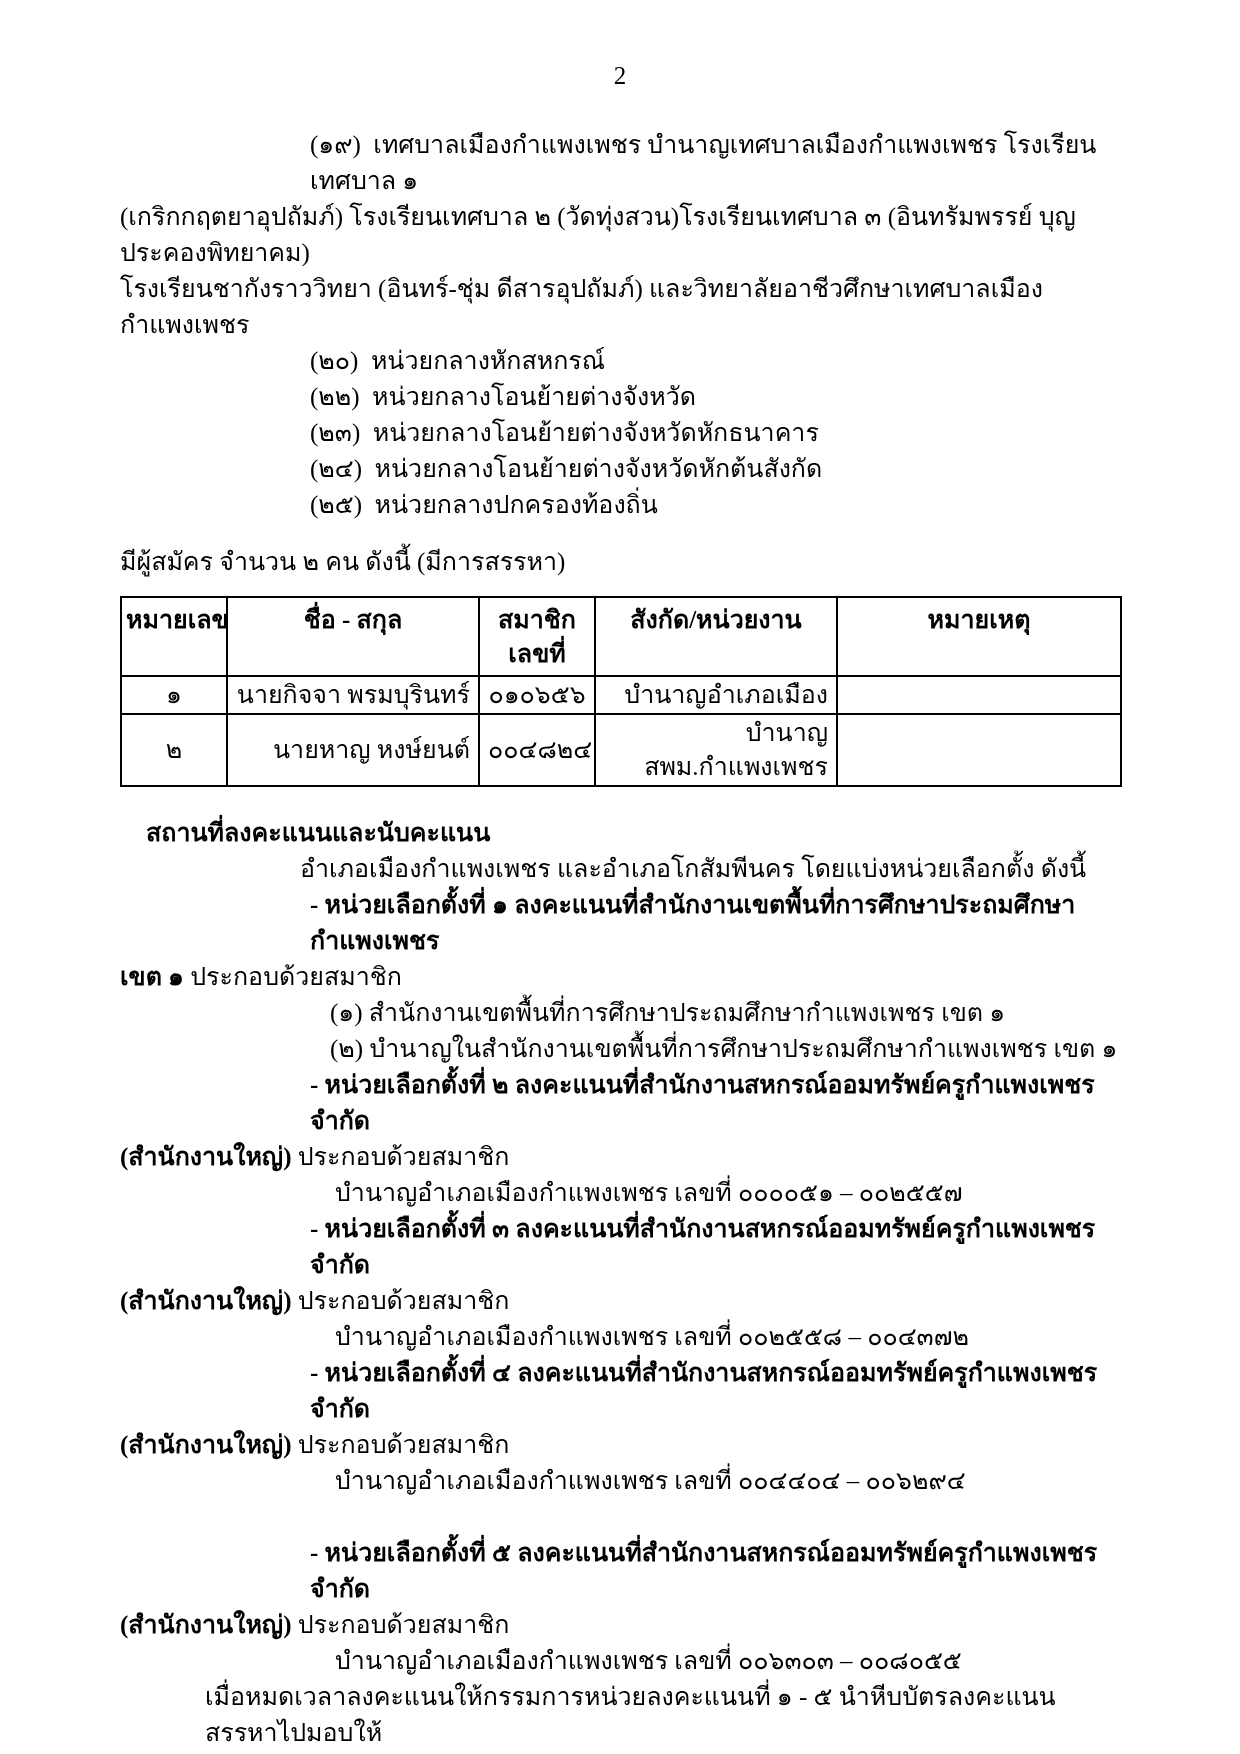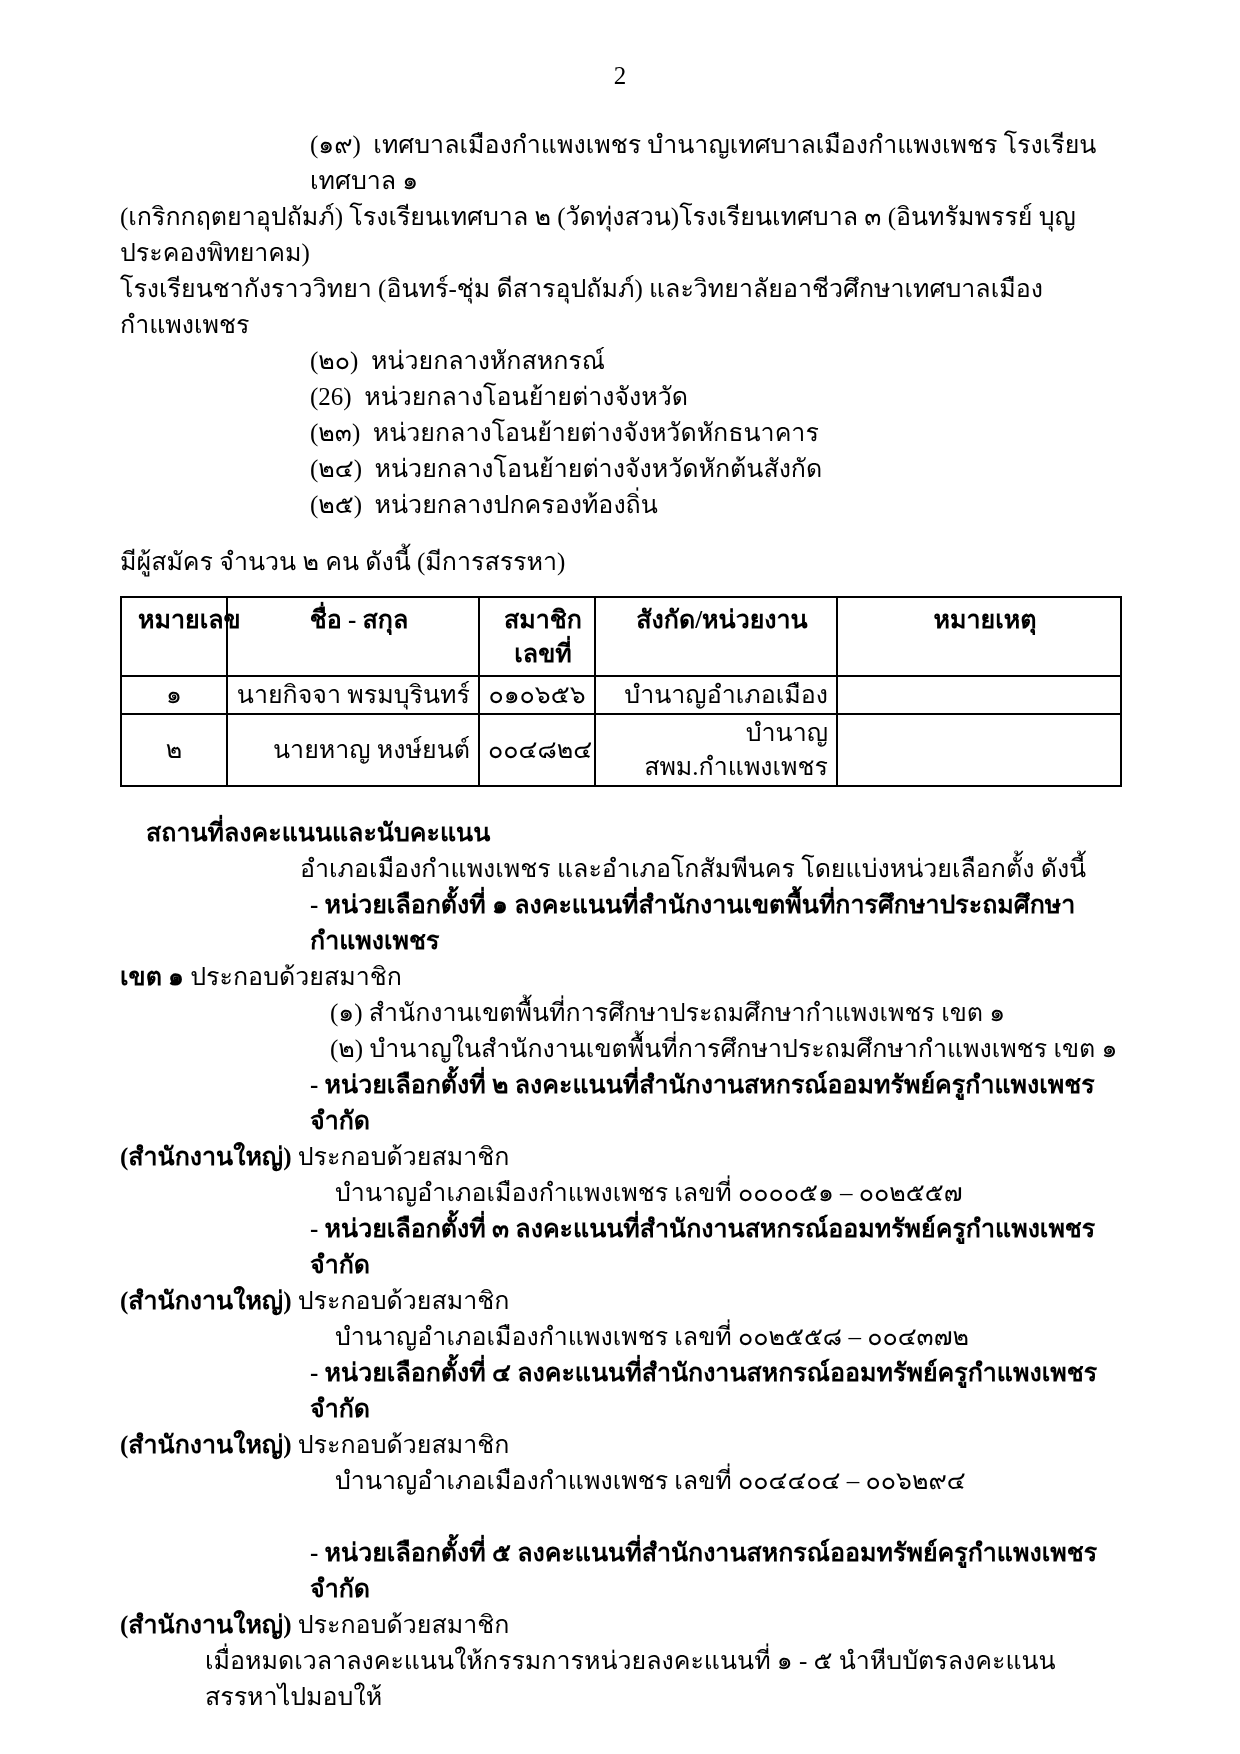--- a/index.html
+++ b/index.html
@@ -33,21 +33,21 @@
     table-layout: fixed;
   }
   table.candidates th, table.candidates td {
     border: 2px solid #000000;
     font-weight: 400;
   }
   table.candidates th {
     font-weight: 700;
     vertical-align: top;
     text-align: center;
-    padding: 5px 4px 4px 16px;
+    padding: 5px 4px 4px 4px;
     line-height: 34px;
     white-space: pre-line;
   }
   table.candidates td {
     height: 38px;
     padding: 1px 8px;
     line-height: 34px;
     vertical-align: middle;
   }
   .col-no    { width: 106px; }
@@ -68,21 +68,21 @@
   <div class="doc-line page-number">2</div>
 
   <div class="para19">
     <div class="doc-line indent-tab">(๑๙)  เทศบาลเมืองกำแพงเพชร บำนาญเทศบาลเมืองกำแพงเพชร โรงเรียนเทศบาล ๑</div>
     <div class="doc-line">(เกริกกฤตยาอุปถัมภ์) โรงเรียนเทศบาล ๒ (วัดทุ่งสวน)โรงเรียนเทศบาล ๓ (อินทรัมพรรย์ บุญประคองพิทยาคม)</div>
     <div class="doc-line">โรงเรียนชากังราววิทยา (อินทร์-ชุ่ม ดีสารอุปถัมภ์) และวิทยาลัยอาชีวศึกษาเทศบาลเมืองกำแพงเพชร</div>
   </div>
 
   <div>
     <div class="doc-line indent-tab">(๒๐)  หน่วยกลางหักสหกรณ์</div>
-    <div class="doc-line indent-tab">(26)  หน่วยกลางโอนย้ายต่างจังหวัด</div>
+    <div class="doc-line indent-tab">(๒๒)  หน่วยกลางโอนย้ายต่างจังหวัด</div>
     <div class="doc-line indent-tab">(๒๓)  หน่วยกลางโอนย้ายต่างจังหวัดหักธนาคาร</div>
     <div class="doc-line indent-tab">(๒๔)  หน่วยกลางโอนย้ายต่างจังหวัดหักต้นสังกัด</div>
     <div class="doc-line indent-tab">(๒๕)  หน่วยกลางปกครองท้องถิ่น</div>
   </div>
 
   <div class="doc-line applicants-heading">มีผู้สมัคร จำนวน ๒ คน ดังนี้ (มีการสรรหา)</div>
 
   <table class="candidates">
     <colgroup>
       <col class="col-no">
@@ -134,16 +134,17 @@
   <div class="doc-line indent-range">บำนาญอำเภอเมืองกำแพงเพชร เลขที่ ๐๐๒๕๕๘ – ๐๐๔๓๗๒</div>
 
   <div class="doc-line indent-tab bold">- หน่วยเลือกตั้งที่ ๔ ลงคะแนนที่สำนักงานสหกรณ์ออมทรัพย์ครูกำแพงเพชร จำกัด</div>
   <div class="doc-line"><span class="bold">(สำนักงานใหญ่)</span><span> ประกอบด้วยสมาชิก</span></div>
   <div class="doc-line indent-range">บำนาญอำเภอเมืองกำแพงเพชร เลขที่ ๐๐๔๔๐๔ – ๐๐๖๒๙๔</div>
 
   <div class="blank-line"></div>
 
   <div class="doc-line indent-tab bold">- หน่วยเลือกตั้งที่ ๕ ลงคะแนนที่สำนักงานสหกรณ์ออมทรัพย์ครูกำแพงเพชร จำกัด</div>
   <div class="doc-line"><span class="bold">(สำนักงานใหญ่)</span><span> ประกอบด้วยสมาชิก</span></div>
+  <div class="doc-line indent-range">บำนาญอำเภอเมืองกำแพงเพชร เลขที่ ๐๐๖๓๐๓ – ๐๐๘๐๕๕</div>
 
   <div class="doc-line indent-closing">เมื่อหมดเวลาลงคะแนนให้กรรมการหน่วยลงคะแนนที่ ๑ - ๕ นำหีบบัตรลงคะแนนสรรหาไปมอบให้</div>
 
 </div>
 
 </body></html>

